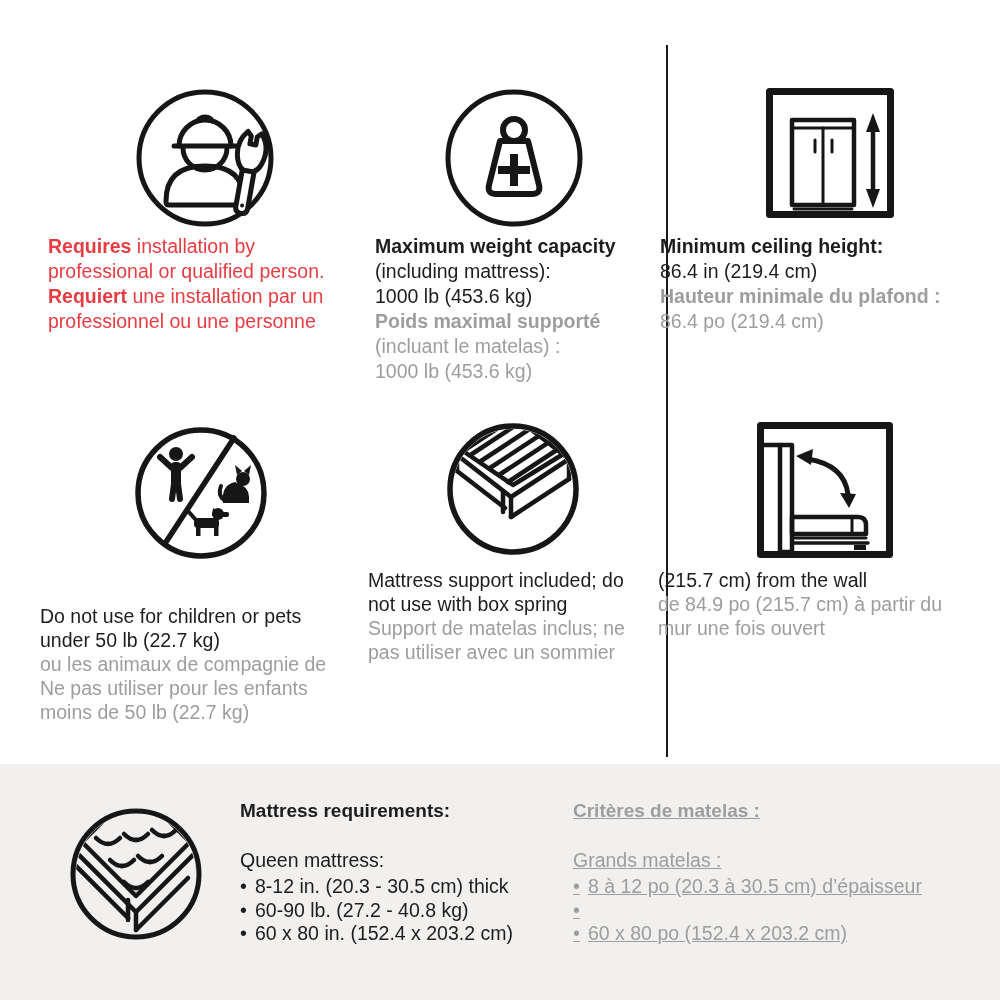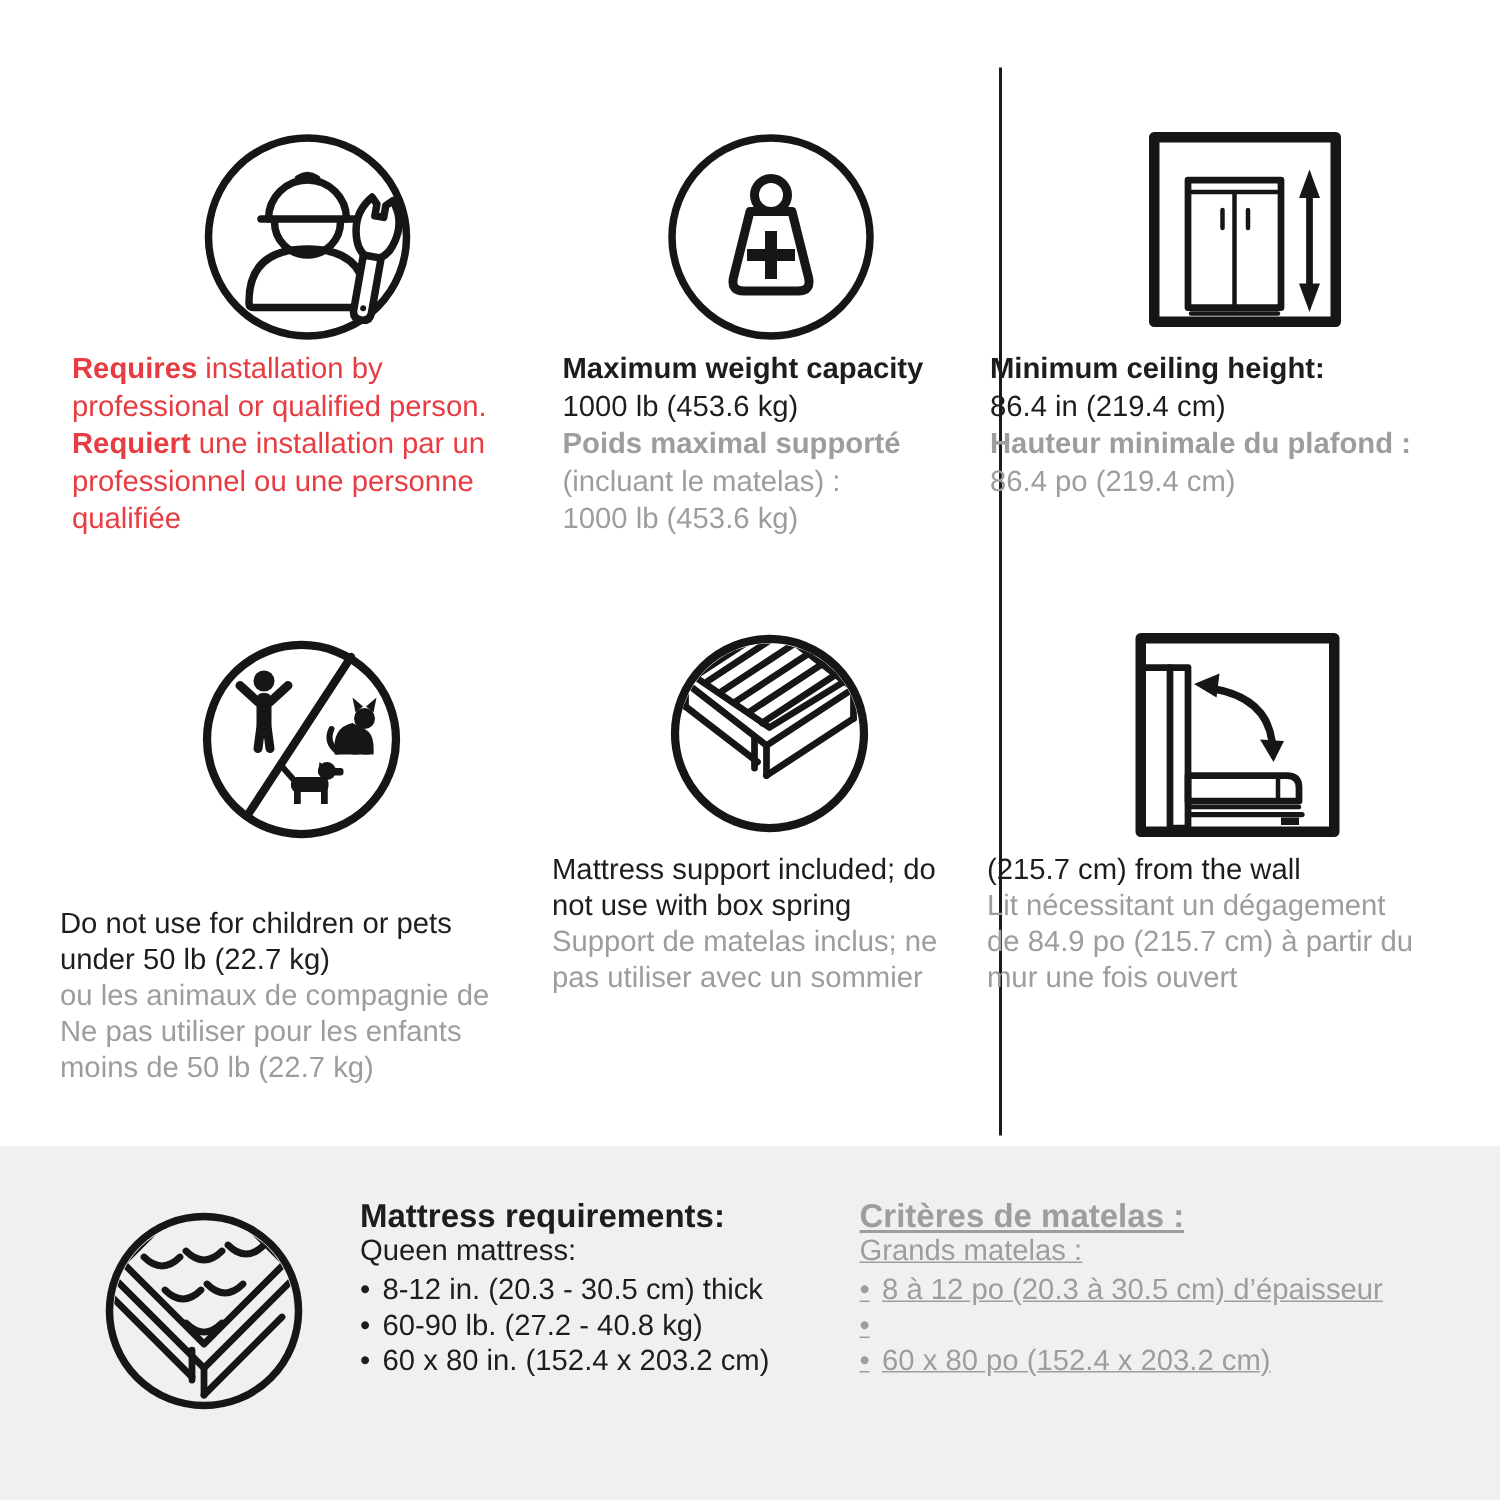--- a/index.html
+++ b/index.html
@@ -16,21 +16,21 @@
   .c-black { color:#1d1d1d; }
   .c-gray  { color:#9d9d9d; }
   .c-red   { color:#e73c41; }
   .b { font-weight:700; }
   svg { display:block; }
   svg .st { stroke:#161616; fill:none; stroke-linecap:round; stroke-linejoin:round; }
   svg .fl { fill:#161616; stroke:none; }
   svg .wh { fill:#ffffff; stroke:#161616; stroke-linejoin:round; }
   .band { position:absolute; left:0; top:764px; width:1000px; height:236px; background:#f1f0ee; }
   .panel { position:absolute; }
-  .panel-title { font-size:22px; font-weight:700; line-height:24px; white-space:nowrap; }
+  .panel-title { font-size:19px; font-weight:700; line-height:24px; margin-bottom:26px; white-space:nowrap; }
   .panel-sub { font-size:19.5px; line-height:23px; margin-bottom:3px; white-space:nowrap; }
   .bullet-line { display:flex; font-size:19.5px; line-height:23.5px; white-space:nowrap; }
   .dot { width:15px; flex:0 0 15px; }
   .m-en { color:#1d1d1d; }
   .m-fr { color:#9d9d9d; }
 </style>
 </head>
 <body>
 
 <div class="canvas">
@@ -133,24 +133,24 @@
     <path class="st" stroke-width="5" d="M53 39 Q89 45 93 74"></path>
     <polygon class="fl" points="41,36 58,29 56,45"></polygon>
     <polygon class="fl" points="94,88 85,73 101,74"></polygon>
   </svg>
 
   <div class="txt row1" style="left:48px; top:234px; width:312px;">
       <div class="line c-red"><span class="b">Requires</span><span> installation by</span></div>
       <div class="line c-red"><span>professional or qualified person.</span></div>
       <div class="line c-red"><span class="b">Requiert</span><span> une installation par un</span></div>
       <div class="line c-red"><span>professionnel ou une personne</span></div>
-      <div class="line c-red"><span>qualifiée</span></div>
     </div>
   <div class="txt row1" style="left:375px; top:234px; width:278px;">
       <div class="line c-black b"><span>Maximum weight capacity</span></div>
+      <div class="line c-black"><span>(including mattress):</span></div>
       <div class="line c-black"><span>1000 lb (453.6 kg)</span></div>
       <div class="line c-gray b"><span>Poids maximal supporté</span></div>
       <div class="line c-gray"><span>(incluant le matelas) :</span></div>
       <div class="line c-gray"><span>1000 lb (453.6 kg)</span></div>
     </div>
   <div class="txt row1" style="left:660px; top:234px; width:325px;">
       <div class="line c-black b"><span>Minimum ceiling height:</span></div>
       <div class="line c-black"><span>86.4 in (219.4 cm)</span></div>
       <div class="line c-gray b"><span>Hauteur minimale du plafond :</span></div>
       <div class="line c-gray"><span>86.4 po (219.4 cm)</span></div>
@@ -164,21 +164,20 @@
       <div class="line c-gray"><span>moins de 50 lb (22.7 kg)</span></div>
     </div>
   <div class="txt row2" style="left:368px; top:568px; width:290px;">
       <div class="line c-black"><span>Mattress support included; do</span></div>
       <div class="line c-black"><span>not use with box spring</span></div>
       <div class="line c-gray"><span>Support de matelas inclus; ne</span></div>
       <div class="line c-gray"><span>pas utiliser avec un sommier</span></div>
     </div>
   <div class="txt row2" style="left:658px; top:568px; width:330px;">
       <div class="line c-black"><span>(215.7 cm) from the wall</span></div>
-      <div class="line c-gray"><span>Lit nécessitant un dégagement</span></div>
       <div class="line c-gray"><span>de 84.9 po (215.7 cm) à partir du</span></div>
       <div class="line c-gray"><span>mur une fois ouvert</span></div>
     </div>
 
   <div class="band">
     <svg class="abs" style="left:66px; top:40px;" width="140" height="140" viewBox="0 0 140 140">
       <defs>
           <clipPath id="clipB">
             <circle cx="70" cy="70" r="60"></circle>
           </clipPath>

